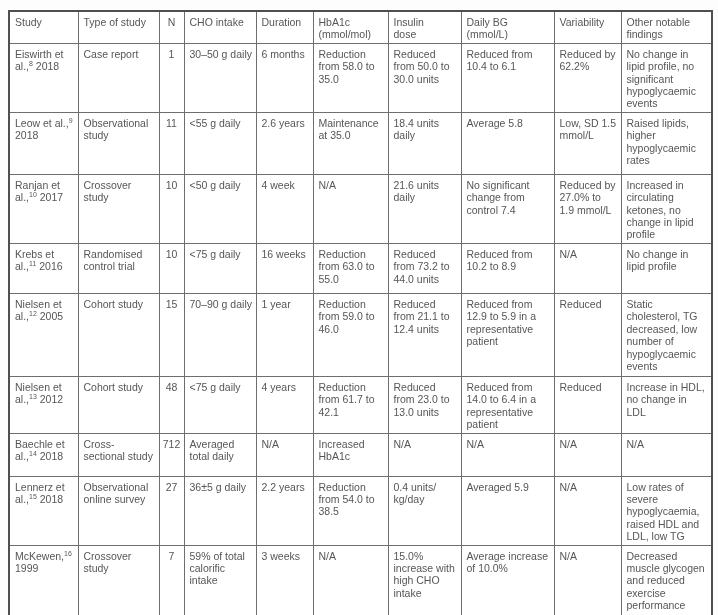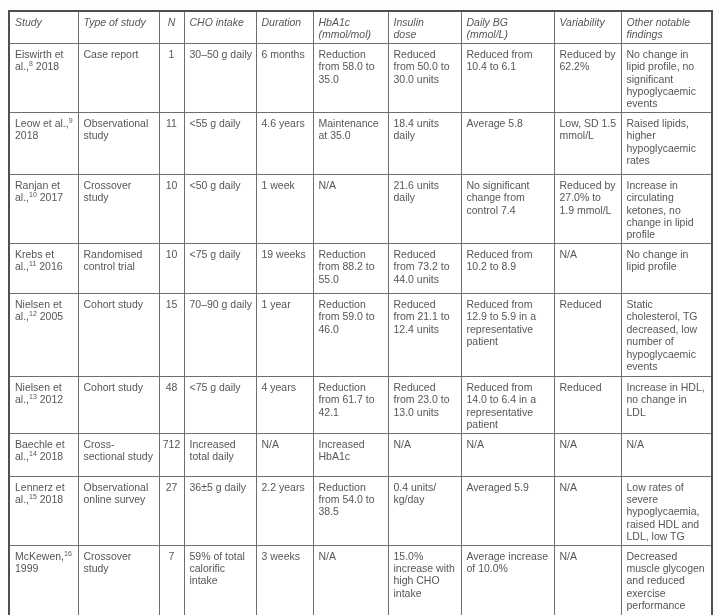--- a/index.html
+++ b/index.html
@@ -27,21 +27,20 @@
     text-align: left;
     padding: 4px 3px 2px 5px;
     font-size: 10.5px;
     line-height: 12.4px;
     color: #555659;
     font-weight: normal;
     overflow: hidden;
   }
   th {
     white-space: pre-line;
-    font-style: italic;
   }
   th:nth-child(3), td:nth-child(3) {
     text-align: center;
     padding-left: 2px;
     padding-right: 2px;
   }
   sup {
     font-size: 7px;
     line-height: 0;
     vertical-align: super;
@@ -103,46 +102,46 @@
           <td>Reduced from 50.0 to 30.0 units</td>
           <td>Reduced from 10.4 to 6.1</td>
           <td>Reduced by 62.2%</td>
           <td>No change in lipid profile, no significant hypoglycaemic events</td>
         </tr>
         <tr>
           <td>Leow et al.,<sup>9</sup> 2018</td>
           <td>Observational study</td>
           <td>11</td>
           <td>&lt;55 g daily</td>
-          <td>4.6 years</td>
+          <td>2.6 years</td>
           <td>Maintenance at 35.0</td>
           <td>18.4 units daily</td>
           <td>Average 5.8</td>
           <td>Low, SD 1.5 mmol/L</td>
           <td>Raised lipids, higher hypoglycaemic rates</td>
         </tr>
         <tr>
           <td>Ranjan et al.,<sup>10</sup> 2017</td>
           <td>Crossover study</td>
           <td>10</td>
           <td>&lt;50 g daily</td>
-          <td>1 week</td>
+          <td>4 week</td>
           <td>N/A</td>
           <td>21.6 units daily</td>
           <td>No significant change from control 7.4</td>
           <td>Reduced by 27.0% to 1.9 mmol/L</td>
-          <td>Increase in circulating ketones, no change in lipid profile</td>
+          <td>Increased in circulating ketones, no change in lipid profile</td>
         </tr>
         <tr>
           <td>Krebs et al.,<sup>11</sup> 2016</td>
           <td>Randomised control trial</td>
           <td>10</td>
           <td>&lt;75 g daily</td>
-          <td>19 weeks</td>
-          <td>Reduction from 88.2 to 55.0</td>
+          <td>16 weeks</td>
+          <td>Reduction from 63.0 to 55.0</td>
           <td>Reduced from 73.2 to 44.0 units</td>
           <td>Reduced from 10.2 to 8.9</td>
           <td>N/A</td>
           <td>No change in lipid profile</td>
         </tr>
         <tr>
           <td>Nielsen et al.,<sup>12</sup> 2005</td>
           <td>Cohort study</td>
           <td>15</td>
           <td>70–90 g daily</td>
@@ -162,21 +161,21 @@
           <td>Reduction from 61.7 to 42.1</td>
           <td>Reduced from 23.0 to 13.0 units</td>
           <td>Reduced from 14.0 to 6.4 in a representative patient</td>
           <td>Reduced</td>
           <td>Increase in HDL, no change in LDL</td>
         </tr>
         <tr>
           <td>Baechle et al.,<sup>14</sup> 2018</td>
           <td>Cross-sectional study</td>
           <td>712</td>
-          <td>Increased total daily</td>
+          <td>Averaged total daily</td>
           <td>N/A</td>
           <td>Increased HbA1c</td>
           <td>N/A</td>
           <td>N/A</td>
           <td>N/A</td>
           <td>N/A</td>
         </tr>
         <tr>
           <td>Lennerz et al.,<sup>15</sup> 2018</td>
           <td>Observational online survey</td>

